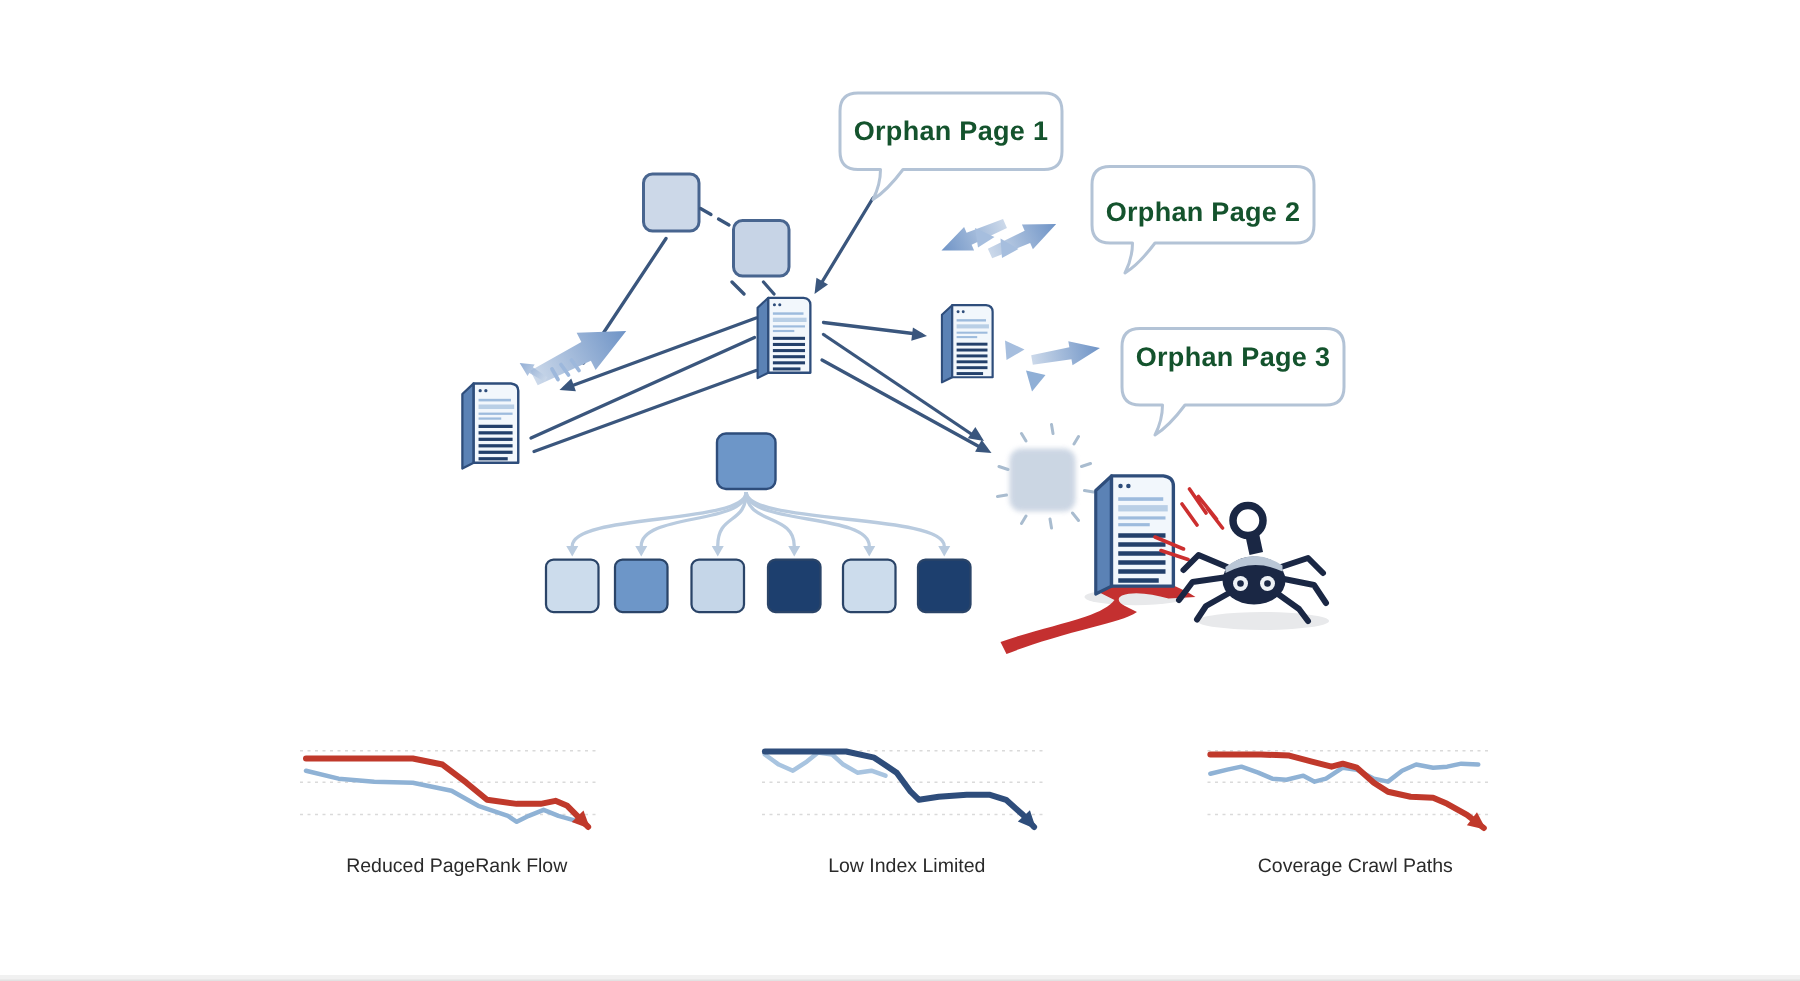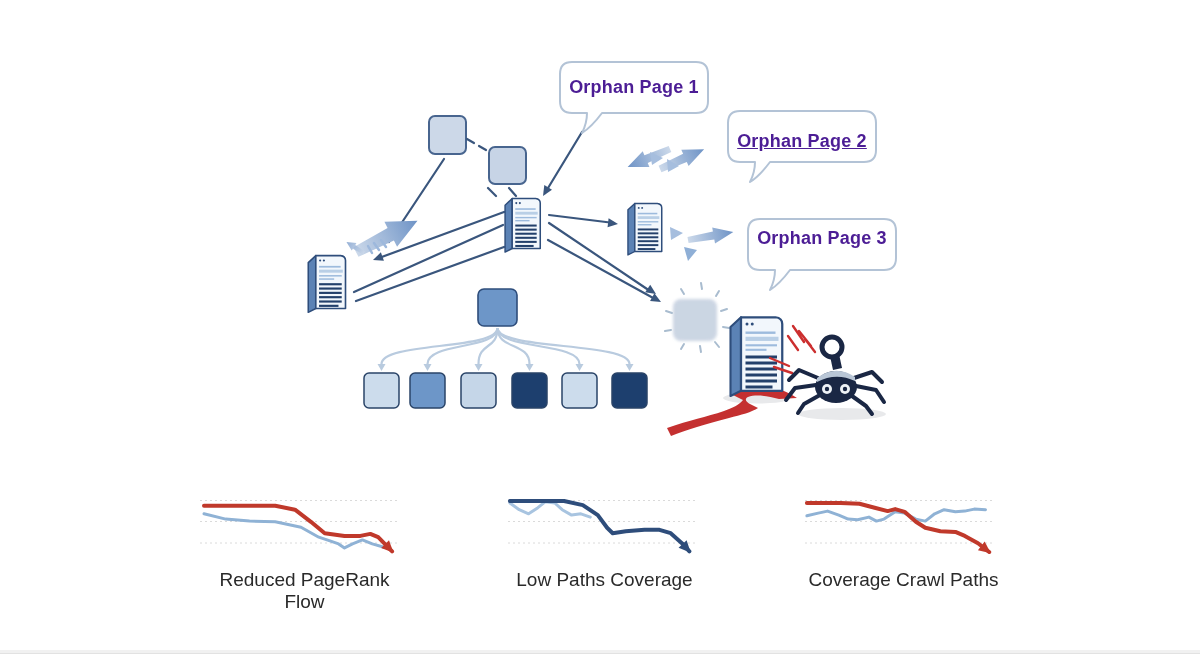--- a/index.html
+++ b/index.html
@@ -1,21 +1,21 @@
 <!DOCTYPE html>
 <html><head>
 <meta charset="utf-8">
 <style>
   html,body{margin:0;padding:0;background:#ffffff;}
   .stage{position:relative;width:1200px;height:654px;background:#ffffff;overflow:hidden;
          font-family:"Liberation Sans", sans-serif;}
   .diagram-svg{position:absolute;left:0;top:0;}
   .bubble-label{position:absolute;display:flex;align-items:center;justify-content:center;
-    font-size:18px;font-weight:600;color:#4c1d95;letter-spacing:.2px;}
-  .chart-caption{position:absolute;width:215px;text-align:center;font-size:19px;
+    font-size:18px;font-weight:600;color:#14532d;letter-spacing:.2px;}
+  .chart-caption{position:absolute;width:215px;text-align:center;font-size:13px;
     font-weight:500;color:#2a2a2a;}
   .bottom-strip{position:absolute;left:0;bottom:0;width:1200px;height:4px;background:#f1f1f1;
     border-bottom:1px solid #e2e2e2;box-sizing:border-box;}
 </style>
 </head>
 <body>
 
 <div class="stage">
 
 <svg class="diagram-svg" width="1200" height="654" viewBox="0 0 1200 654">
@@ -202,21 +202,21 @@
         <line x1="805" y1="543" x2="993" y2="543"></line>
       </g>
     <polyline points="806.9,515.8 818.2,513.1 827.6,511.1 838.8,515.1 848.2,519.1 857.6,519.8 868.9,517.1 876.4,521.1 884.0,519.1 895.2,511.8 904.6,513.1 915.9,519.1 925.3,521.1 934.7,513.8 944.1,509.7 955.4,511.8 964.8,511.1 974.2,509.1 985.5,509.7" fill="none" stroke="#8fb2d5" stroke-width="3" stroke-linecap="round" stroke-linejoin="round"></polyline>
           <polyline points="806.9,503.0 840.7,503.0 859.5,503.7 874.6,507.7 887.7,511.1 895.2,509.1 904.6,511.8 915.9,521.8 925.3,527.8 940.4,531.2 955.4,531.9 964.8,535.9 978.0,543.2 989.2,552.0" fill="none" stroke="#c0392b" stroke-width="4" stroke-linecap="round" stroke-linejoin="round"></polyline>
           <path d="M2,0 L-10,-5.5 L-10,5.5 Z" transform="translate(989.2,552.0) rotate(37.7)" fill="#c0392b"></path>
         </g>
   </g>
 </svg>
 
 <div class="bubble-label" style="left:560px;top:62px;width:148px;height:51px;">Orphan Page 1</div>
-<div class="bubble-label" style="left:728px;top:111px;width:148px;height:61px;text-decoration:underline;">Orphan Page 2</div>
+<div class="bubble-label" style="left:728px;top:111px;width:148px;height:61px;">Orphan Page 2</div>
 <div class="bubble-label" style="left:748px;top:219px;width:148px;height:38px;">Orphan Page 3</div>
 
 <div class="chart-caption" style="left:197px;top:569px;">Reduced PageRank Flow</div>
-<div class="chart-caption" style="left:497px;top:569px;">Low Paths Coverage</div>
+<div class="chart-caption" style="left:497px;top:569px;">Low Index Limited</div>
 <div class="chart-caption" style="left:796px;top:569px;">Coverage Crawl Paths</div>
 
 <div class="bottom-strip"></div>
 </div>
 
 </body></html>

